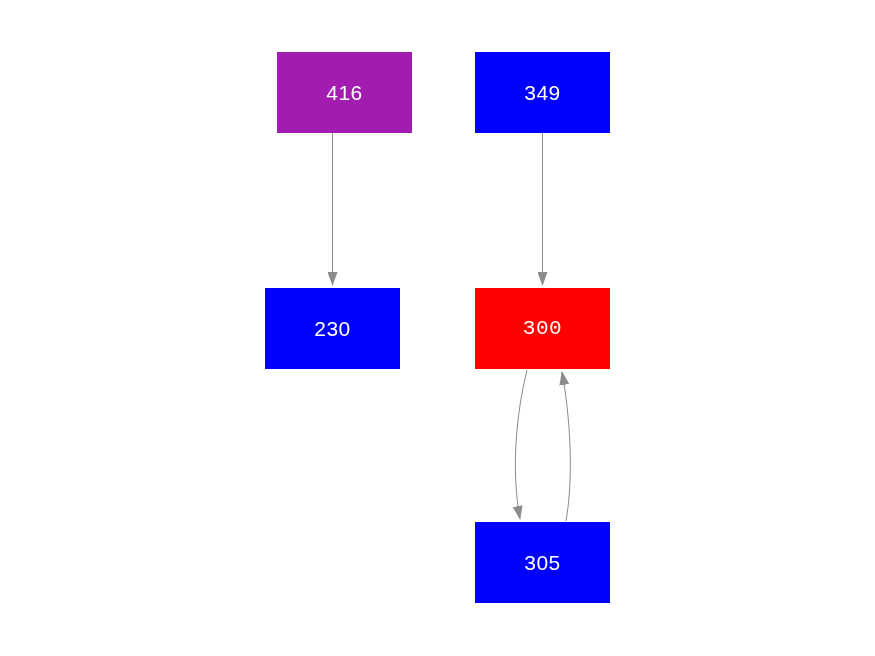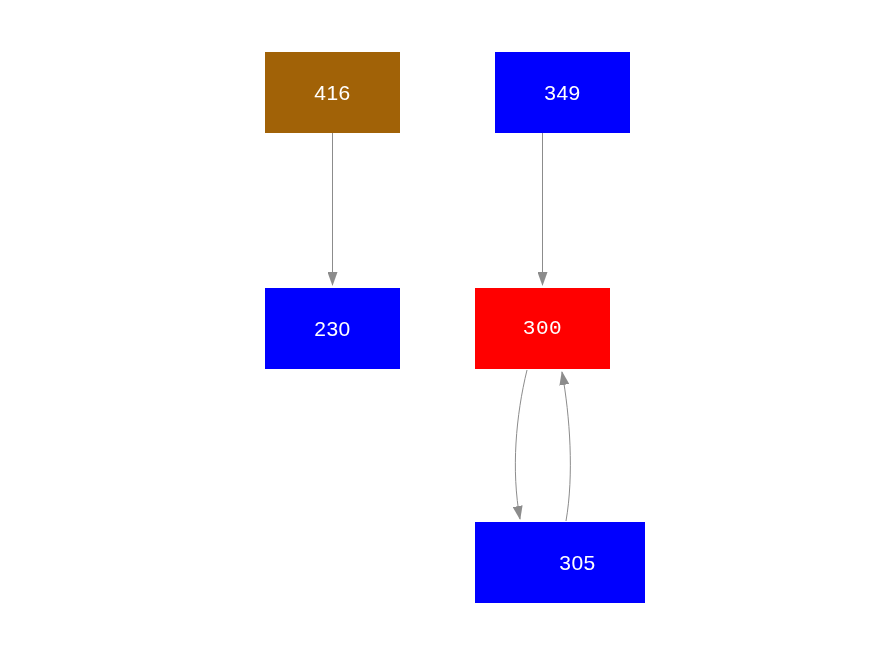--- a/index.html
+++ b/index.html
@@ -30,24 +30,24 @@
     display: flex;
     align-items: center;
     justify-content: center;
   }
   .node-label {
     color: #ffffff;
     font-size: 21px;
     letter-spacing: 0.5px;
   }
   #node-416 { left: 265px; top: 52px; }
-  #node-349 { left: 495px; top: 52px; align-items: center; }
+  #node-349 { left: 475px; top: 52px; align-items: center; }
   #node-230 { left: 265px; top: 288px; }
   #node-300 { left: 475px; top: 288px; font-family: Liberation Mono, monospace; }
-  #node-305 { left: 475px; top: 522px; padding-left: 35px; }
+  #node-305 { left: 475px; top: 522px; }
   .edge {
     fill: none;
     stroke-width: 1;
   }
 </style>
 </head>
 <body>
 
 <div class="canvas" style="background-color: rgb(255, 255, 255);">
 
@@ -60,21 +60,21 @@
 
     <path class="edge" d="M332.5,133 L332.5,285" marker-end="url(#arrowhead)" style="stroke: rgb(140, 140, 140);"></path>
 
     <path class="edge" d="M542.5,133 L542.5,285" marker-end="url(#arrowhead)" style="stroke: rgb(140, 140, 140);"></path>
 
     <path class="edge" d="M527,370 C516,415 511,470 520,519" marker-end="url(#arrowhead)" style="stroke: rgb(140, 140, 140);"></path>
 
     <path class="edge" d="M566,521 C574,475 570,416 562,372" marker-end="url(#arrowhead)" style="stroke: rgb(140, 140, 140);"></path>
   </svg>
 
-  <div class="node" id="node-416" style="background-color: #a16207;">
+  <div class="node" id="node-416" style="background-color: #a21caf; margin-left: 12px;">
     <span class="node-label" style="color: rgb(255, 255, 255);">416</span>
   </div>
 
   <div class="node" id="node-349" style="background-color: rgb(0, 0, 255);">
     <span class="node-label" style="color: rgb(255, 255, 255);">349</span>
   </div>
 
   <div class="node" id="node-230" style="background-color: rgb(0, 0, 255);">
     <span class="node-label" style="color: rgb(255, 255, 255);">230</span>
   </div>

